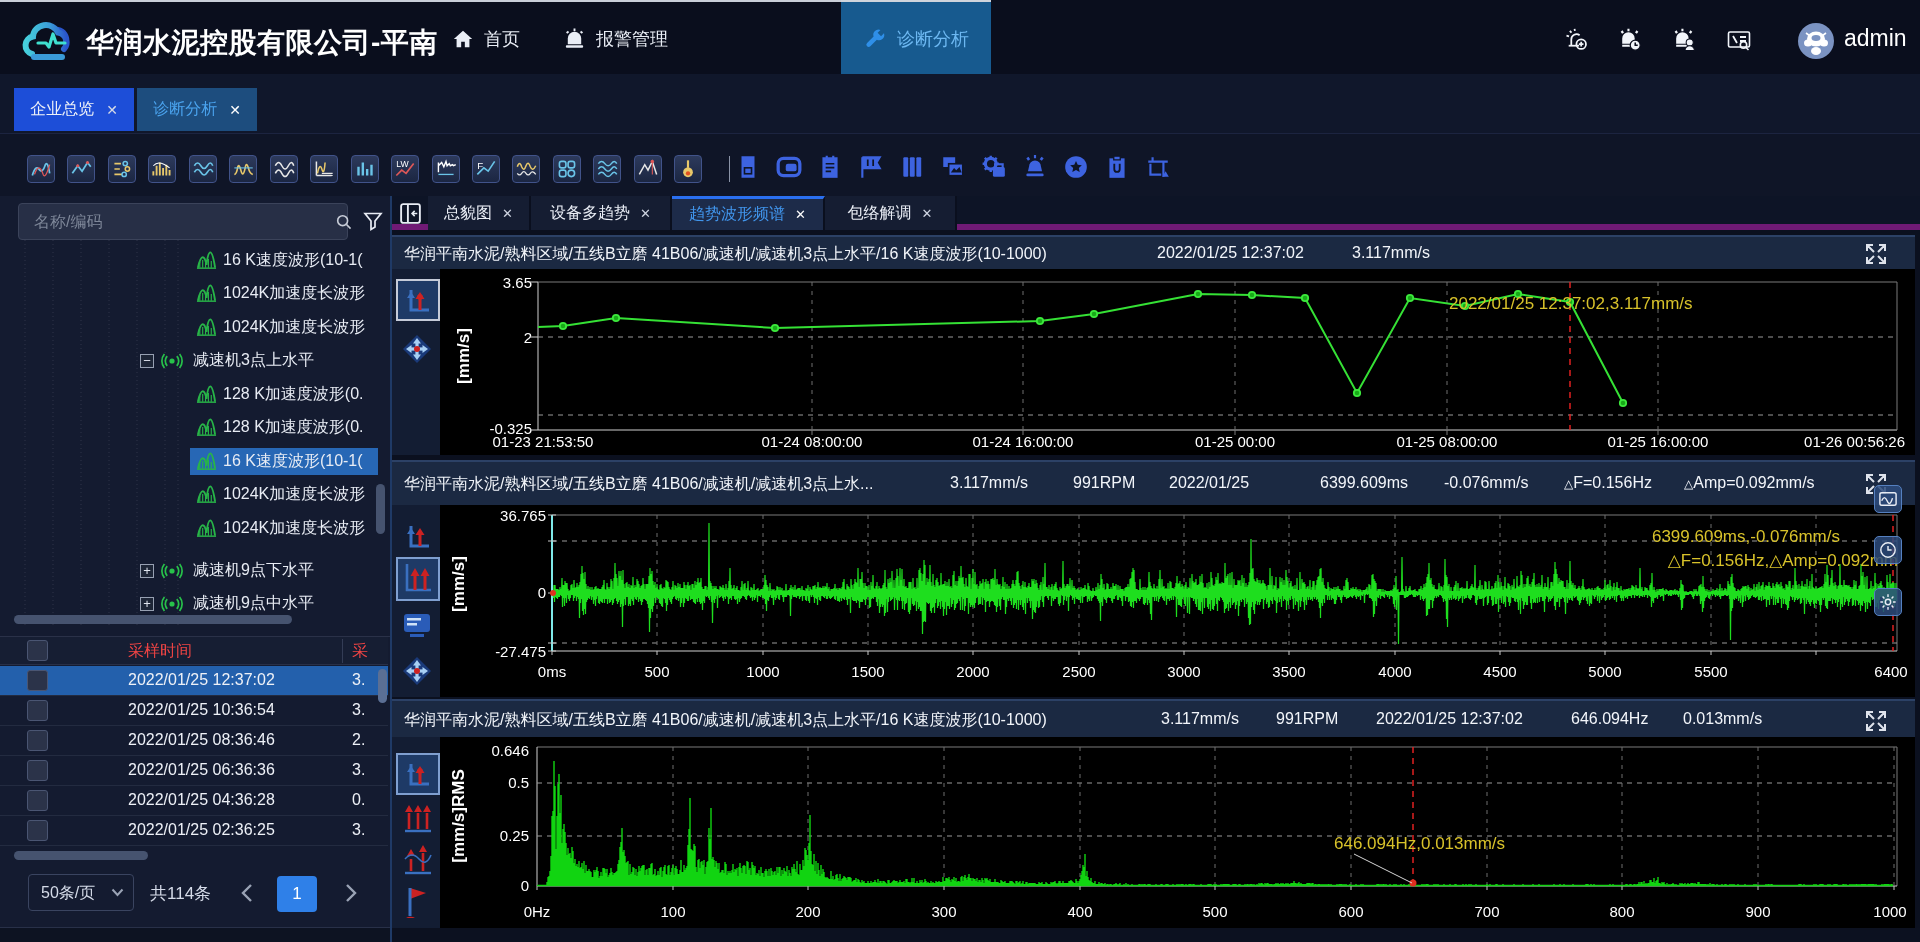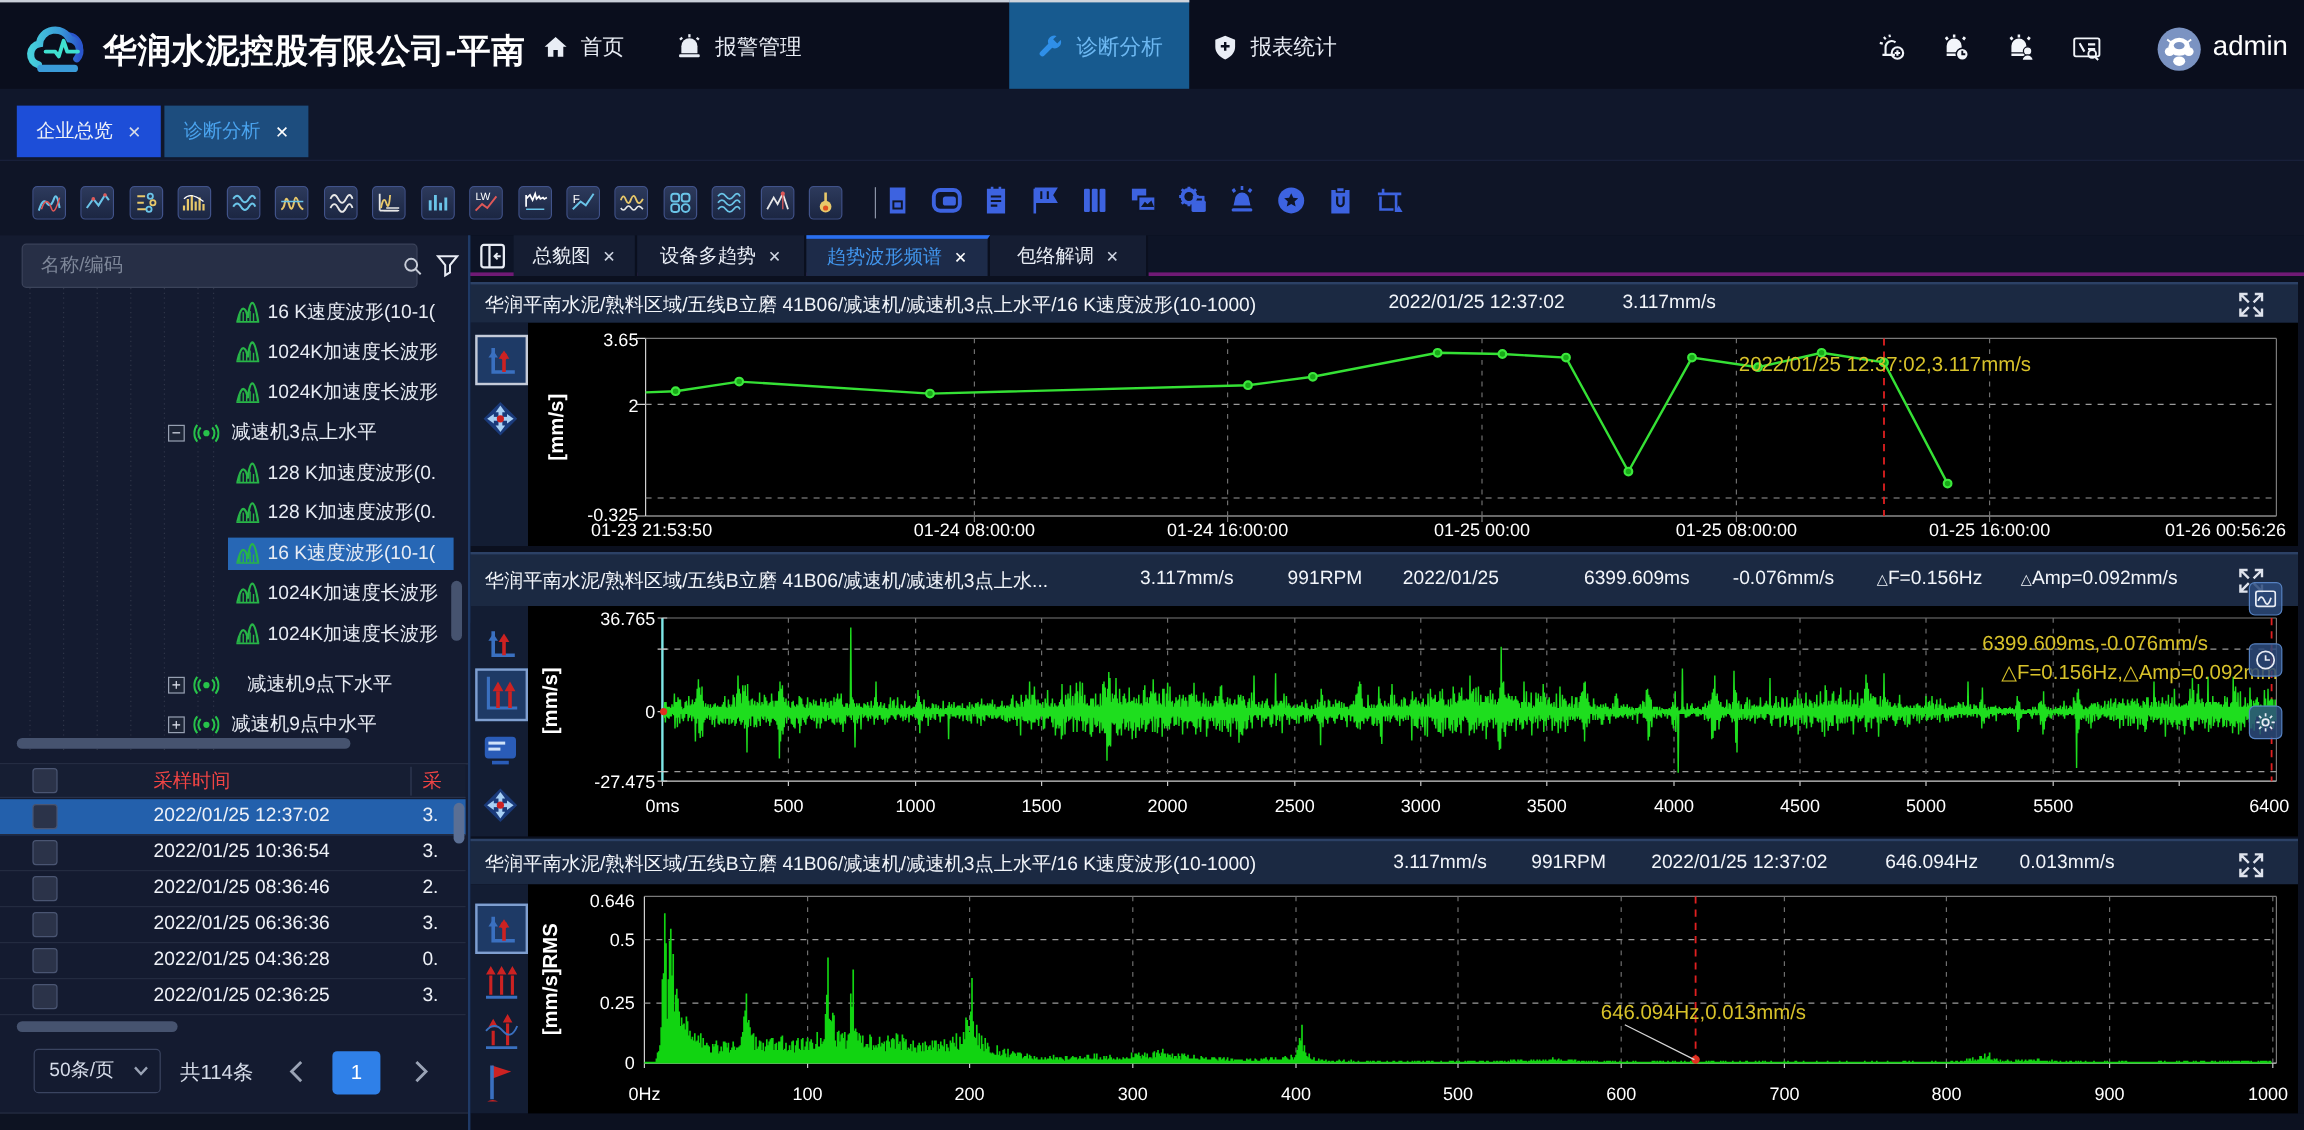--- a/index.html
+++ b/index.html
@@ -31,21 +31,21 @@
 .expander { width:14px; height:14px; border:1px solid #97a0b2; background:#1d2536; color:#dfe4ee; font-size:13px; line-height:11px; text-align:center; margin-right:7px; flex:none; }
 
 #stable { position:absolute; left:0px; top:440px; width:390px; height:306px; background:#141b30; border-top:1px solid #2a3148; }
 .srow { position:absolute; left:0; width:388px; height:30px; border-bottom:1px solid #232b40; color:#eef1f7; font-size:16px; }
 .srow .t { position:absolute; left:128px; top:5px; }
 .srow .v { position:absolute; left:352px; top:5px; }
 .cbox { position:absolute; left:27px; top:4px; width:21px; height:21px; border-radius:3px; background:#2b3349; border:1px solid #4a5572; }
 
 #main { position:absolute; left:390px; top:196px; width:1530px; height:746px; background:#0b101f; }
 #maindiv { position:absolute; left:390px; top:196px; width:2px; height:746px; background:#1f3a66; z-index:5; }
-#subtabs { position:absolute; left:0; top:0; width:1530px; height:34px; background:#0d1426; border-bottom:3px solid #701a75; }
+#subtabs { position:absolute; left:0; top:0; width:1530px; height:34px; background:#0d1426; border-bottom:6px solid #701a75; }
 .stab { position:absolute; top:0; height:34px; background:#151d32; color:#e9edf5; font-size:16px; display:flex; align-items:center; justify-content:center; border-right:2px solid #0a0f1e; }
 .stab .x { margin-left:10px; font-size:13px; color:#cfd5e2; }
 .chead { position:absolute; left:2px; width:1523px; height:34px; background:#1b2942; border-top:2px solid #2c4166; color:#f2f5fa; font-size:16px; }
 .chead span { position:absolute; top:7px; white-space:nowrap; }
 .cblack { position:absolute; background:#000; }
 .toolstrip { position:absolute; left:2px; width:48px; background:#131d33; }
 .expand { position:absolute; top:5px; left:1472px; width:24px; height:24px; color:#dfe3ec; }
 </style>
 </head>
 <body>
@@ -81,27 +81,20 @@
           <rect x="18" y="3.4" width="2.6" height="2" transform="rotate(40 19.2 4.4)"></rect>
         </svg>
       <span>报警管理</span>
       </div>
     <div id="nav-active"></div>
     <div class="navitem" style="left:864px;color:#6db8f2;z-index:3">
       <svg width="23" height="23" viewBox="0 0 24 24" fill="#2f8fe8">
           <path d="M21 6 a5.5 5.5 0 0 1 -7.6 6.3 L6.6 19.1 a2.4 2.4 0 0 1 -3.4 -3.4 L10 8.9 A5.5 5.5 0 0 1 17.2 2 l-3 3 l3.6 3.6 l3 -3 q0.2 0.2 0.2 0.4z"></path>
         </svg>
       <span>诊断分析</span>
-      </div>
-    <div class="navitem" style="left:1010px">
-      <svg width="22" height="23" viewBox="0 0 24 24" fill="#e9edf5">
-          <path d="M12 1.5 L21 5 v6.5 c0 5.5 -4 9.5 -9 11.5 c-5 -2 -9 -6 -9 -11.5 V5 Z"></path>
-          <path d="M12 7 v8 M8 11 h8" stroke="#0a0e1d" stroke-width="2.2"></path>
-        </svg>
-      <span>报表统计</span>
       </div>
     <svg class="abs" style="left:1564px;top:26px" width="25" height="25" viewBox="0 0 24 24" fill="none" stroke="#f2f5fa" stroke-width="1.7">
         <path d="M7 17 v-6 a5 5 0 0 1 8 -4"></path>
         <path d="M4.5 17 h10"></path>
         <path d="M7.2 4.5 l-1.6 -1.8 M4.8 8 l-2.4 -0.6 M10.5 2.8 l-0.4 -2"></path>
         <circle cx="16.5" cy="15.5" r="4.6"></circle>
         <path d="M16.5 13.3 v4.4 M14.3 15.5 h4.4"></path>
       </svg>
     <svg class="abs" style="left:1617px;top:26px" width="25" height="25" viewBox="0 0 24 24">
         <path d="M11 4 a6 6 0 0 1 6 6 v5 h-12 v-5 a6 6 0 0 1 6 -6z M5 16 h12 v2 h-12z" fill="#f2f5fa"></path>
@@ -353,21 +346,21 @@
             <path d="M1 17.5 h20" stroke="#28b548" stroke-width="1.5"></path>
           </svg>
           <span>1024K加速度长波形</span>
         </div>
 <div class="trow" style="left:140px;top:361px">
           <div class="expander">+</div>
           <svg width="22" height="16" viewBox="0 0 22 16">
             <circle cx="11" cy="8" r="2.6" fill="#27c24a"></circle>
             <path d="M6.2 3.2 a7 7 0 0 0 0 9.6 M3.4 1 a11 11 0 0 0 0 14 M15.8 3.2 a7 7 0 0 1 0 9.6 M18.6 1 a11 11 0 0 1 0 14" fill="none" stroke="#27c24a" stroke-width="1.7"></path>
           </svg>
-          <span style="margin-left:17px">减速机9点下水平</span>
+          <span style="margin-left:4px">减速机9点下水平</span>
         </div>
 <div class="trow" style="left:140px;top:394px">
           <div class="expander">+</div>
           <svg width="22" height="16" viewBox="0 0 22 16">
             <circle cx="11" cy="8" r="2.6" fill="#27c24a"></circle>
             <path d="M6.2 3.2 a7 7 0 0 0 0 9.6 M3.4 1 a11 11 0 0 0 0 14 M15.8 3.2 a7 7 0 0 1 0 9.6 M18.6 1 a11 11 0 0 1 0 14" fill="none" stroke="#27c24a" stroke-width="1.7"></path>
           </svg>
           <span style="margin-left:4px">减速机9点中水平</span>
         </div>
       </div>

